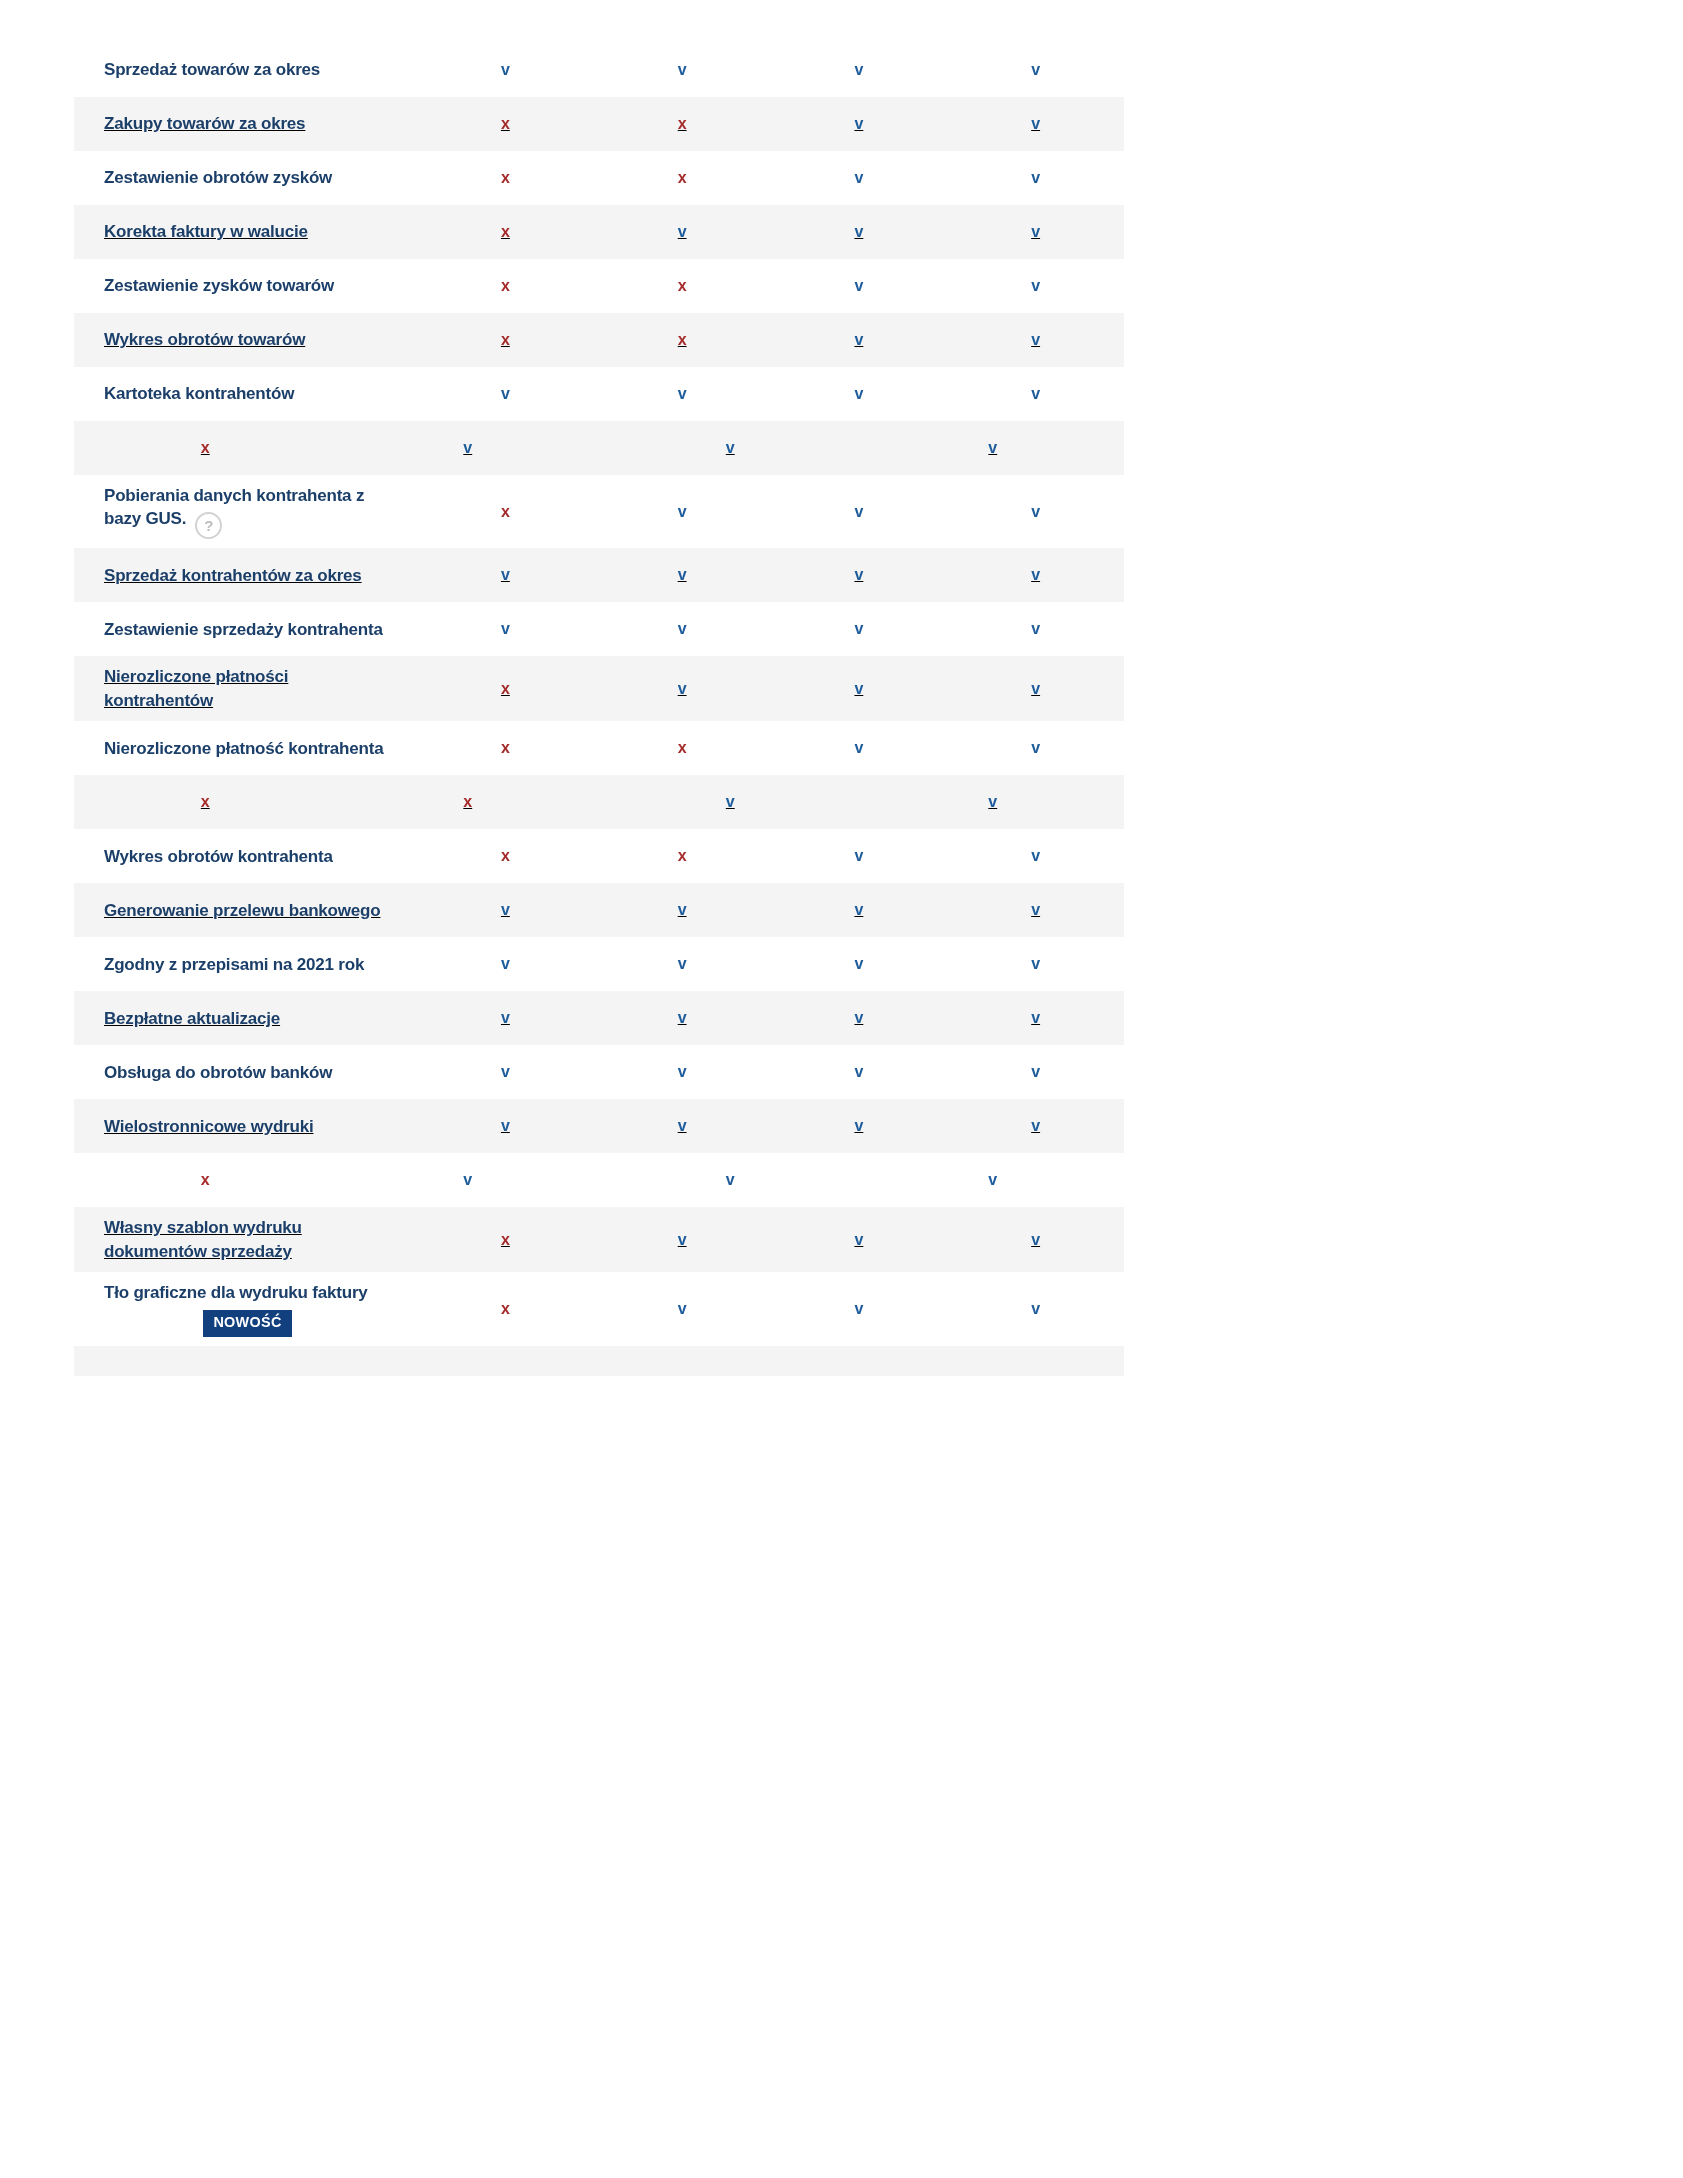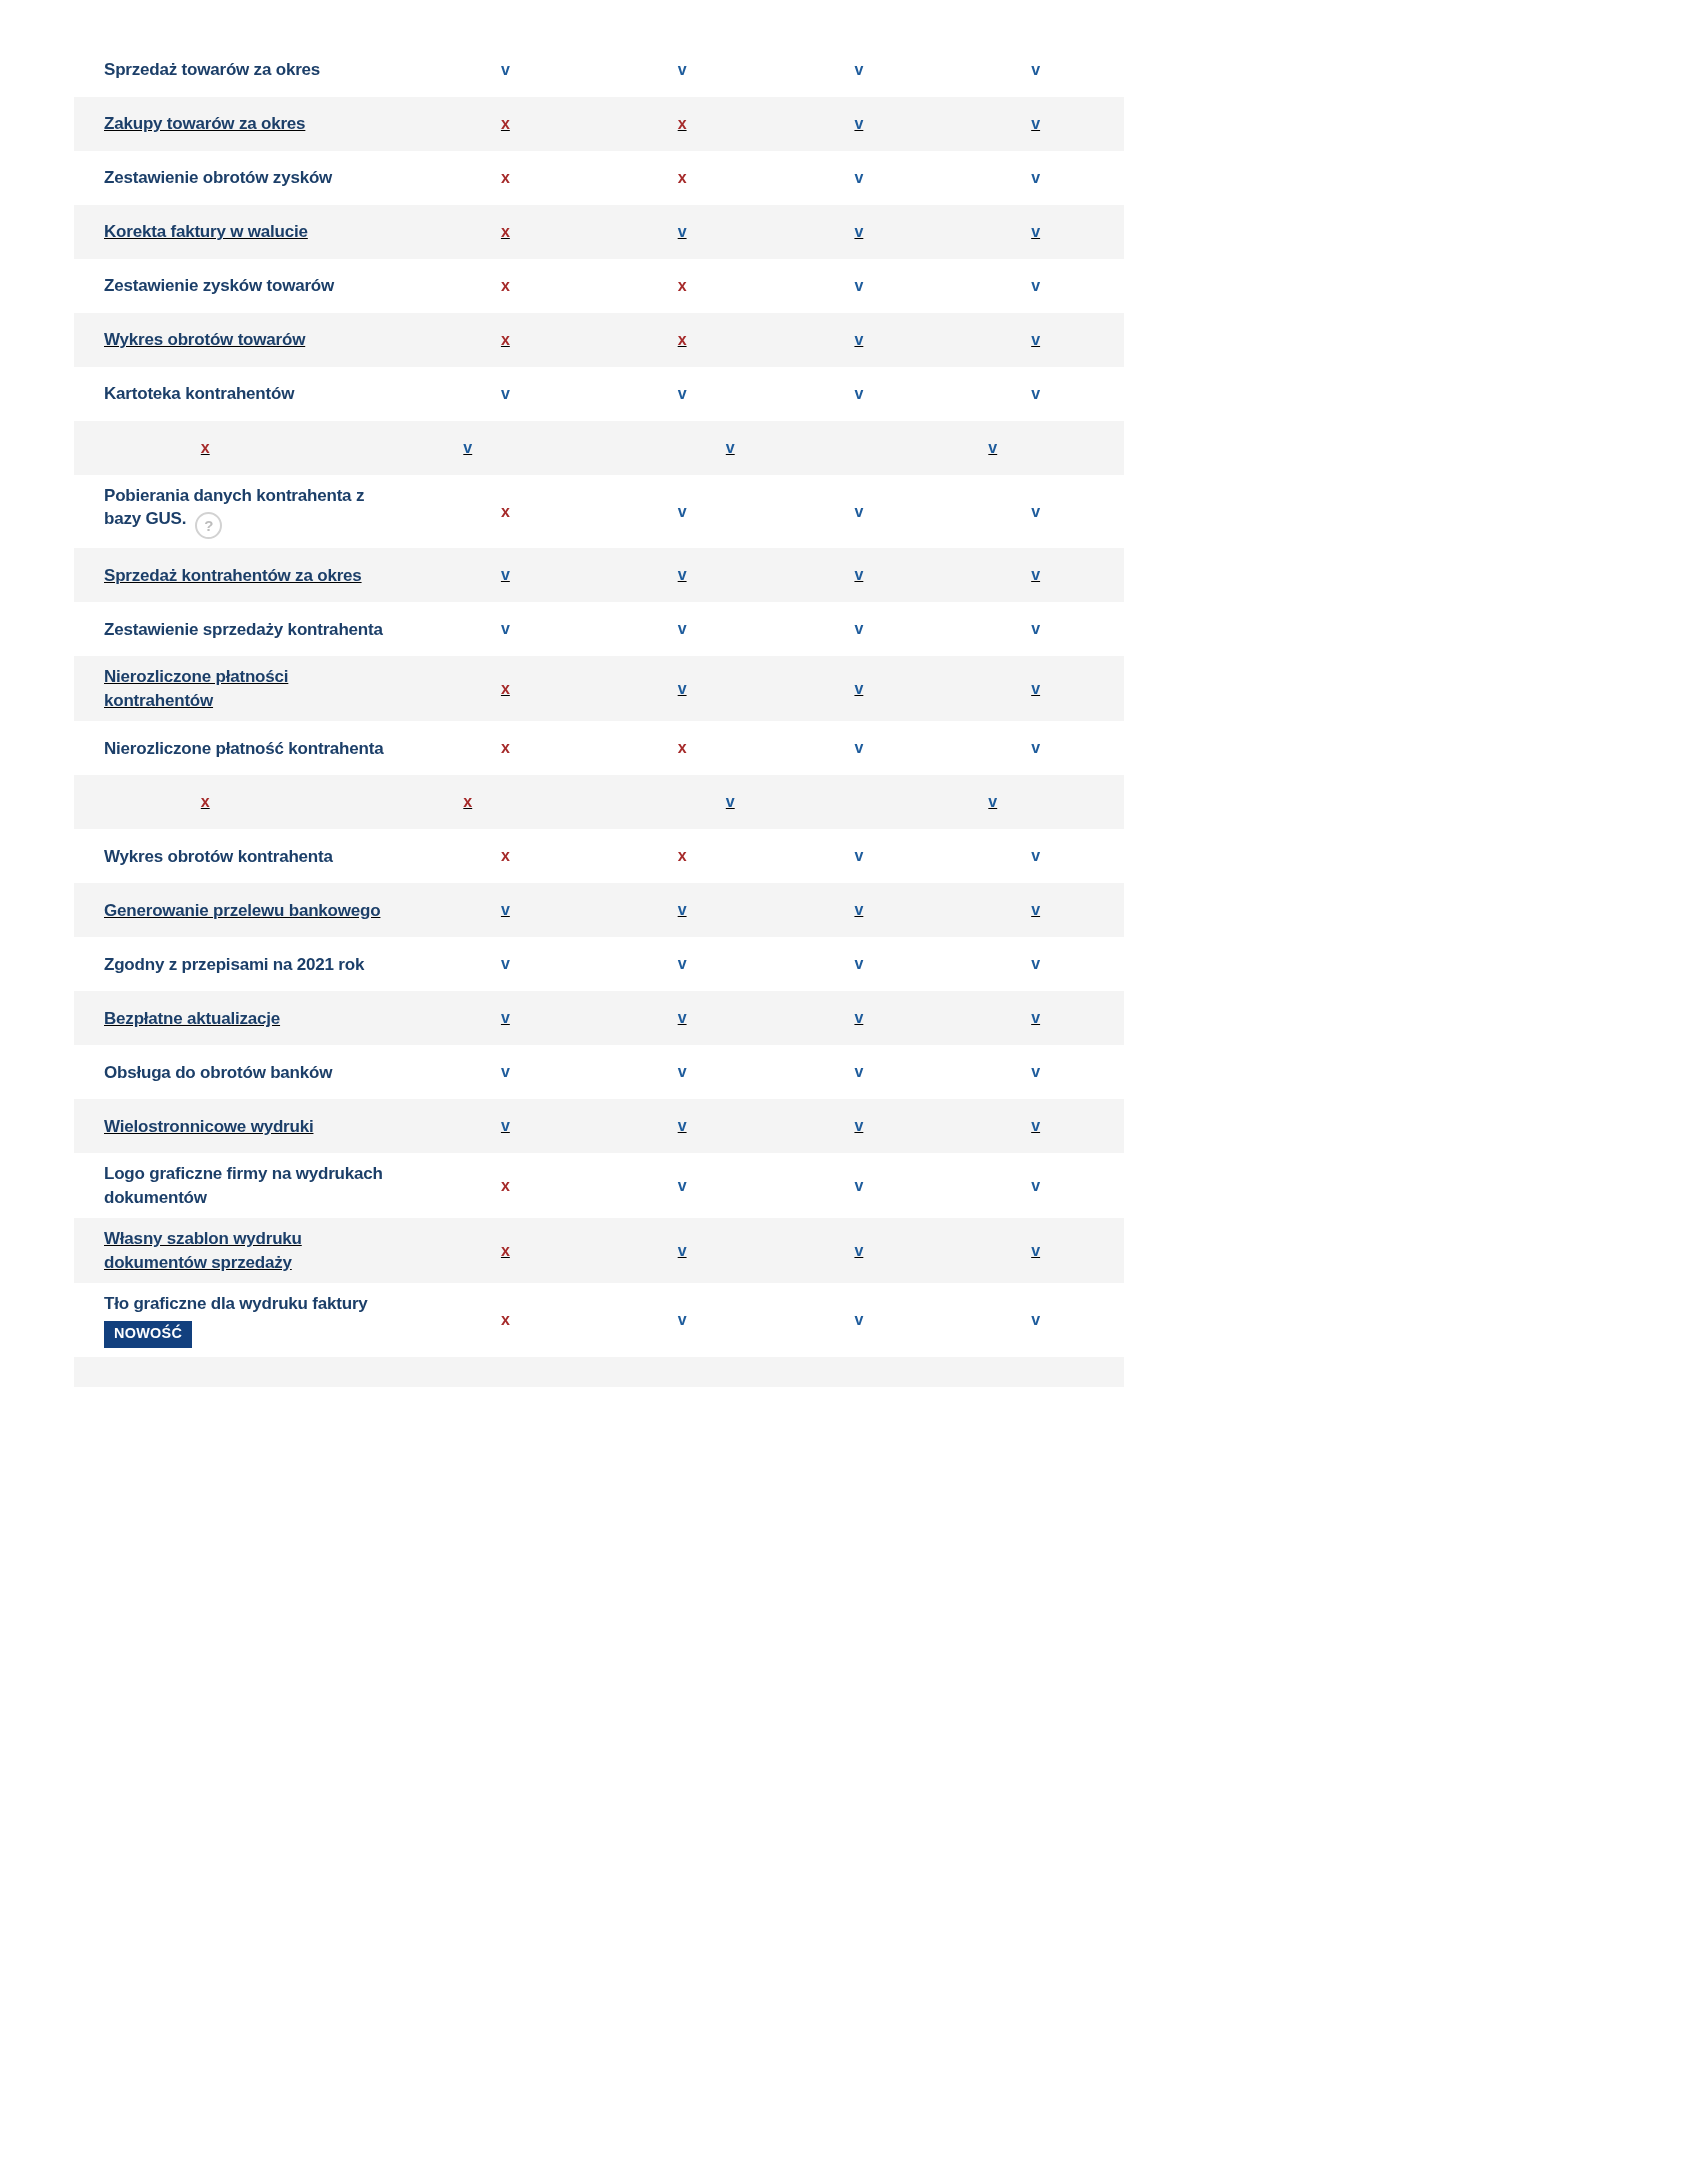--- a/index.html
+++ b/index.html
@@ -63,21 +63,21 @@
   .badge {
     display: inline-block;
     background: #12407e;
     color: #ffffff;
     font-size: 14.4px;
     font-weight: bold;
     letter-spacing: 0.3px;
     padding: 3px 10px 4px 10px;
     margin-top: 5px;
   }
-  .badge-line { display: block; }
+  .badge-line { display: block; text-align: center; }
   .footer-strip {
     height: 30px;
     background: #f4f4f4;
   }
 </style>
 </head>
 <body>
 
 <div class="comparison-table">
 
@@ -213,21 +213,20 @@
       <div class="value-cell yes">v</div>
     </div>
     <div class="row alt">
       <div class="label-cell"><span>Wielostronnicowe wydruki</span></div>
       <div class="value-cell yes">v</div>
       <div class="value-cell yes">v</div>
       <div class="value-cell yes">v</div>
       <div class="value-cell yes">v</div>
     </div>
     <div class="row">
-      <div class="label-cell"><span>Logo graficzne firmy na wydrukach dokumentów</span></div>
       <div class="value-cell no">x</div>
       <div class="value-cell yes">v</div>
       <div class="value-cell yes">v</div>
       <div class="value-cell yes">v</div>
     </div>
     <div class="row alt">
       <div class="label-cell"><span>Własny szablon wydruku dokumentów sprzedaży</span></div>
       <div class="value-cell no">x</div>
       <div class="value-cell yes">v</div>
       <div class="value-cell yes">v</div>

